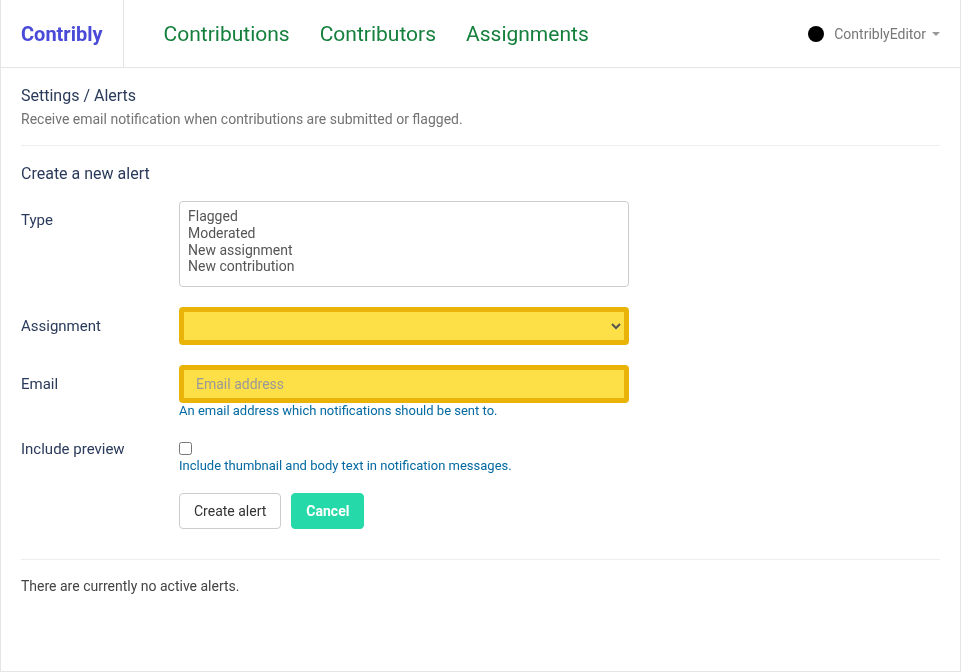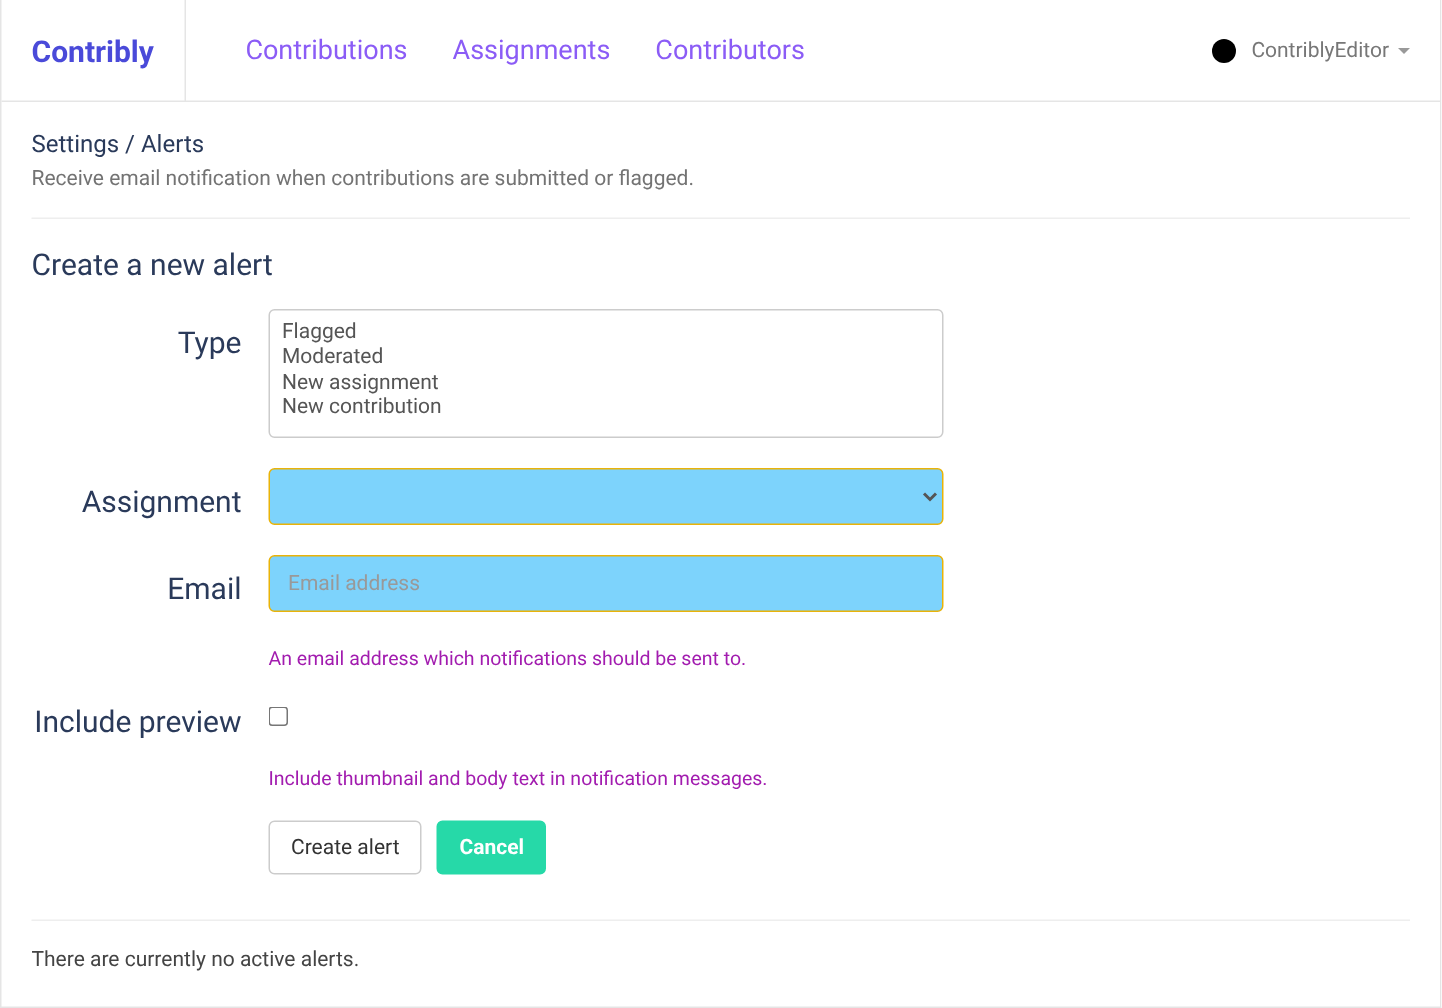--- a/index.html
+++ b/index.html
@@ -37,22 +37,22 @@
       display: flex;
       align-items: center;
       border-right: 1px solid #e5e5e5;
     }
     .nav-links {
       display: flex;
       padding-left: 30px;
       flex: 1;
     }
     .nav-link {
-      color: #8b5cf6;
-      font-size: 18px;
+      color: #15803d;
+      font-size: 21px;
       padding: 10px 10px;
       margin-right: 10px;
       cursor: pointer;
     }
     .user-menu {
       display: flex;
       align-items: center;
       padding-right: 20px;
       cursor: pointer;
     }
@@ -88,35 +88,34 @@
       font-size: 14px;
       margin-bottom: 18px;
     }
     .hr {
       border: none;
       border-top: 1px solid #eee;
       margin: 0 0 18px 0;
     }
     .section-title {
       color: #2a3a5a;
-      font-size: 20px;
+      font-size: 16px;
       font-weight: 400;
       margin-bottom: 18px;
     }
     .form-row {
       display: flex;
       margin-bottom: 20px;
     }
     .form-label {
       width: 158px;
-      text-align: right;
       padding-right: 18px;
       padding-top: 10px;
       color: #2a3a5a;
-      font-size: 20px;
+      font-size: 15px;
     }
     .form-label.nopad {
       padding-top: 2px;
     }
     .form-control-wrap {
       flex: 0 0 450px;
       max-width: 450px;
     }
     select[multiple] {
       width: 100%;
@@ -129,35 +128,35 @@
       color: #555;
       background: #fff;
     }
     select[multiple] option {
       padding: 0;
       color: #555;
     }
     input[type="text"], select.single {
       width: 100%;
       height: 38px;
-      border: 1px solid #eab308;
+      border: 5px solid #eab308;
       border-radius: 4px;
       padding: 6px 12px;
       font-family: inherit;
       font-size: 14px;
       color: #555;
-      background: #7dd3fc;
+      background: #fde047;
     }
     input[type="text"]::placeholder {
       color: #999;
     }
     .help-text {
-      color: #a21caf;
+      color: #0369a1;
       font-size: 13px;
-      margin-top: 24px;
+      margin-top: 0;
     }
     input[type="checkbox"] {
       width: 13px;
       height: 13px;
       margin-top: 4px;
     }
     .btn-row {
       display: flex;
       gap: 10px;
       padding-left: 158px;
@@ -193,22 +192,22 @@
     }
   </style>
 </head>
 <body>
 
 <div class="container">
   <div class="navbar">
     <div class="brand">Contribly</div>
     <div class="nav-links">
       <div class="nav-link">Contributions</div>
+      <div class="nav-link">Contributors</div>
       <div class="nav-link">Assignments</div>
-      <div class="nav-link">Contributors</div>
     </div>
     <div class="user-menu">
       <div class="avatar"></div>
       <span class="user-name">ContriblyEditor</span>
       <span class="caret"></span>
     </div>
   </div>
 
   <div class="content">
     <div class="breadcrumb">Settings / Alerts</div>

